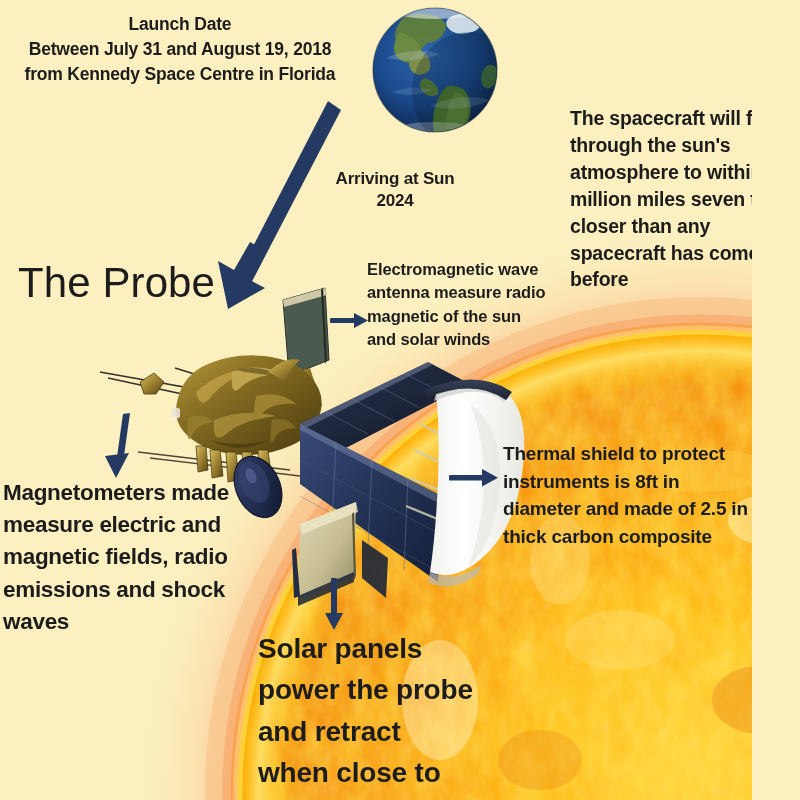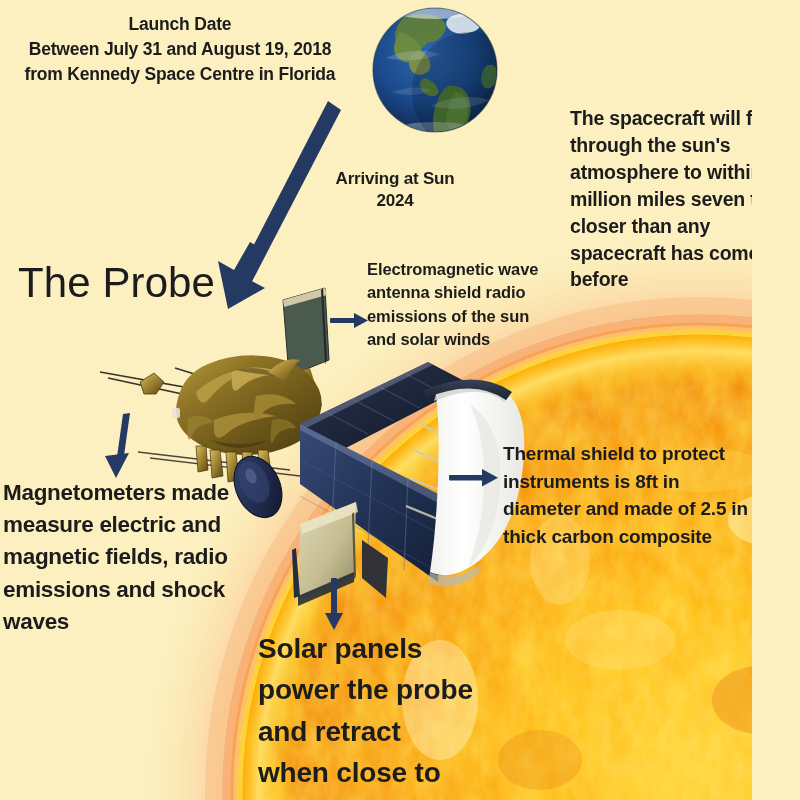--- a/index.html
+++ b/index.html
@@ -357,21 +357,21 @@
 
 
   <div class="txt desc">The spacecraft will fly through the sun's atmosphere to within 3.7 million miles seven times closer than any spacecraft has come before</div>
 
   <div class="txt arrive">Arriving at Sun
 2024</div>
 
   <div class="txt probe-h">The Probe</div>
 
 
-  <div class="txt emwave">Electromagnetic wave antenna shield radio emissions of the sun and solar winds</div>
+  <div class="txt emwave">Electromagnetic wave antenna measure radio magnetic of the sun and solar winds</div>
 
   <div class="txt thermal">Thermal shield to protect instruments is 8ft in diameter and made of 2.5 in thick carbon composite</div>
 
   <div class="txt magneto">Magnetometers made measure electric and magnetic fields, radio emissions and shock waves</div>
 
   <div class="txt solarp">Solar panels power the probe and retract when close to sun</div>
 
 </div>
 
 </body></html>

